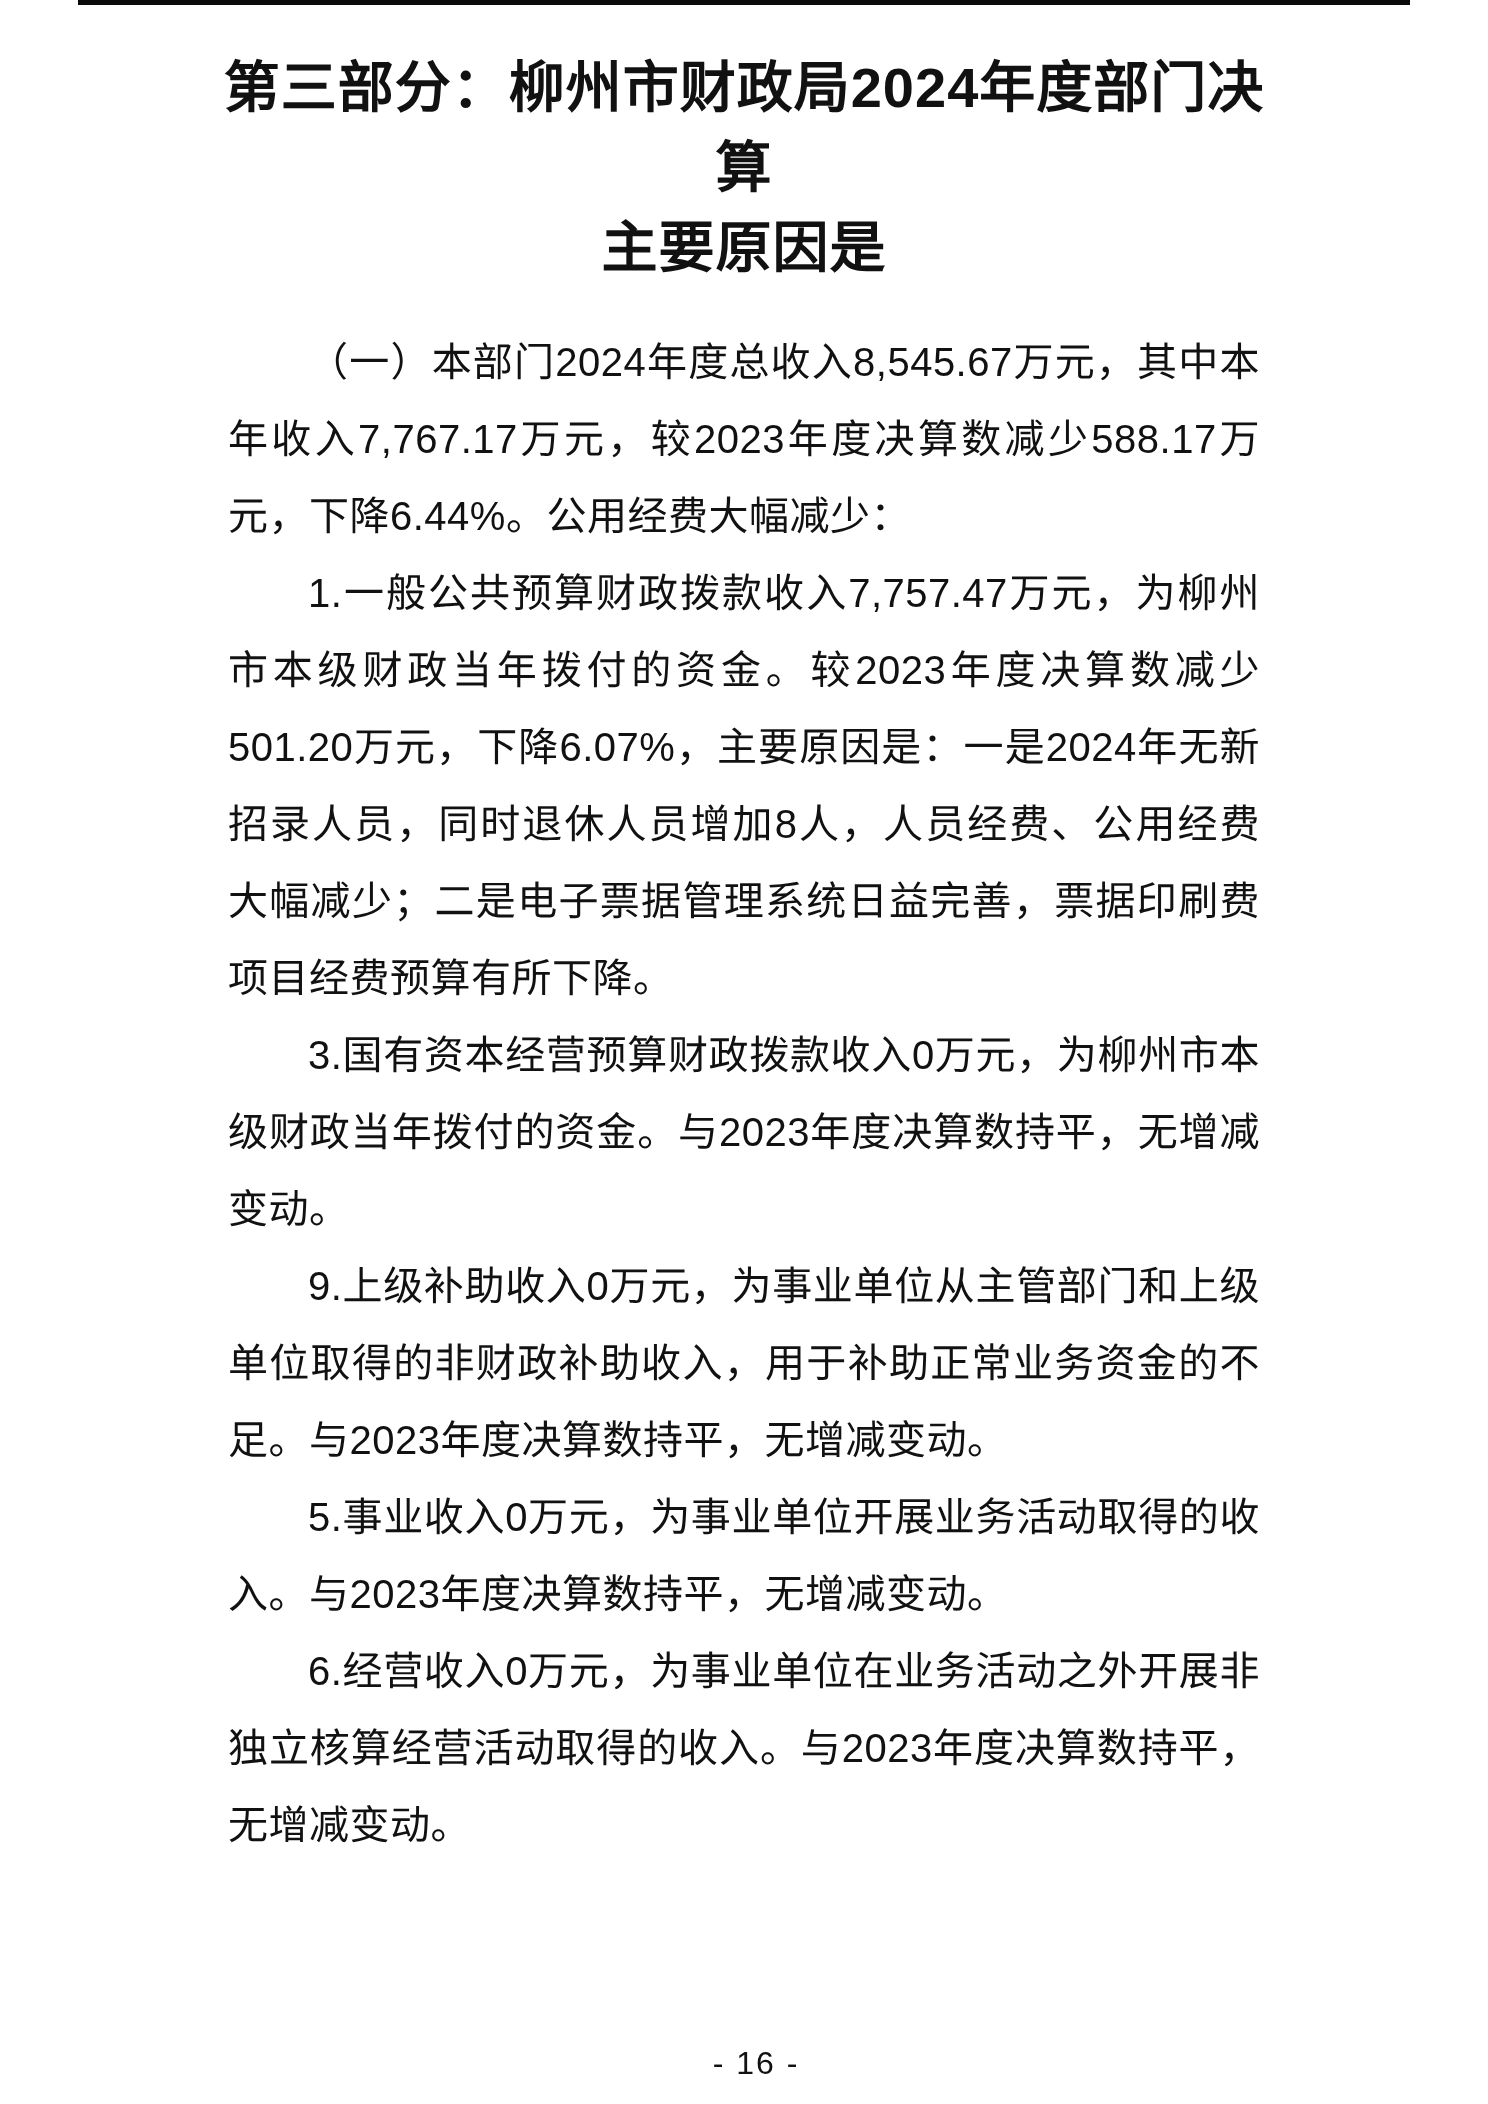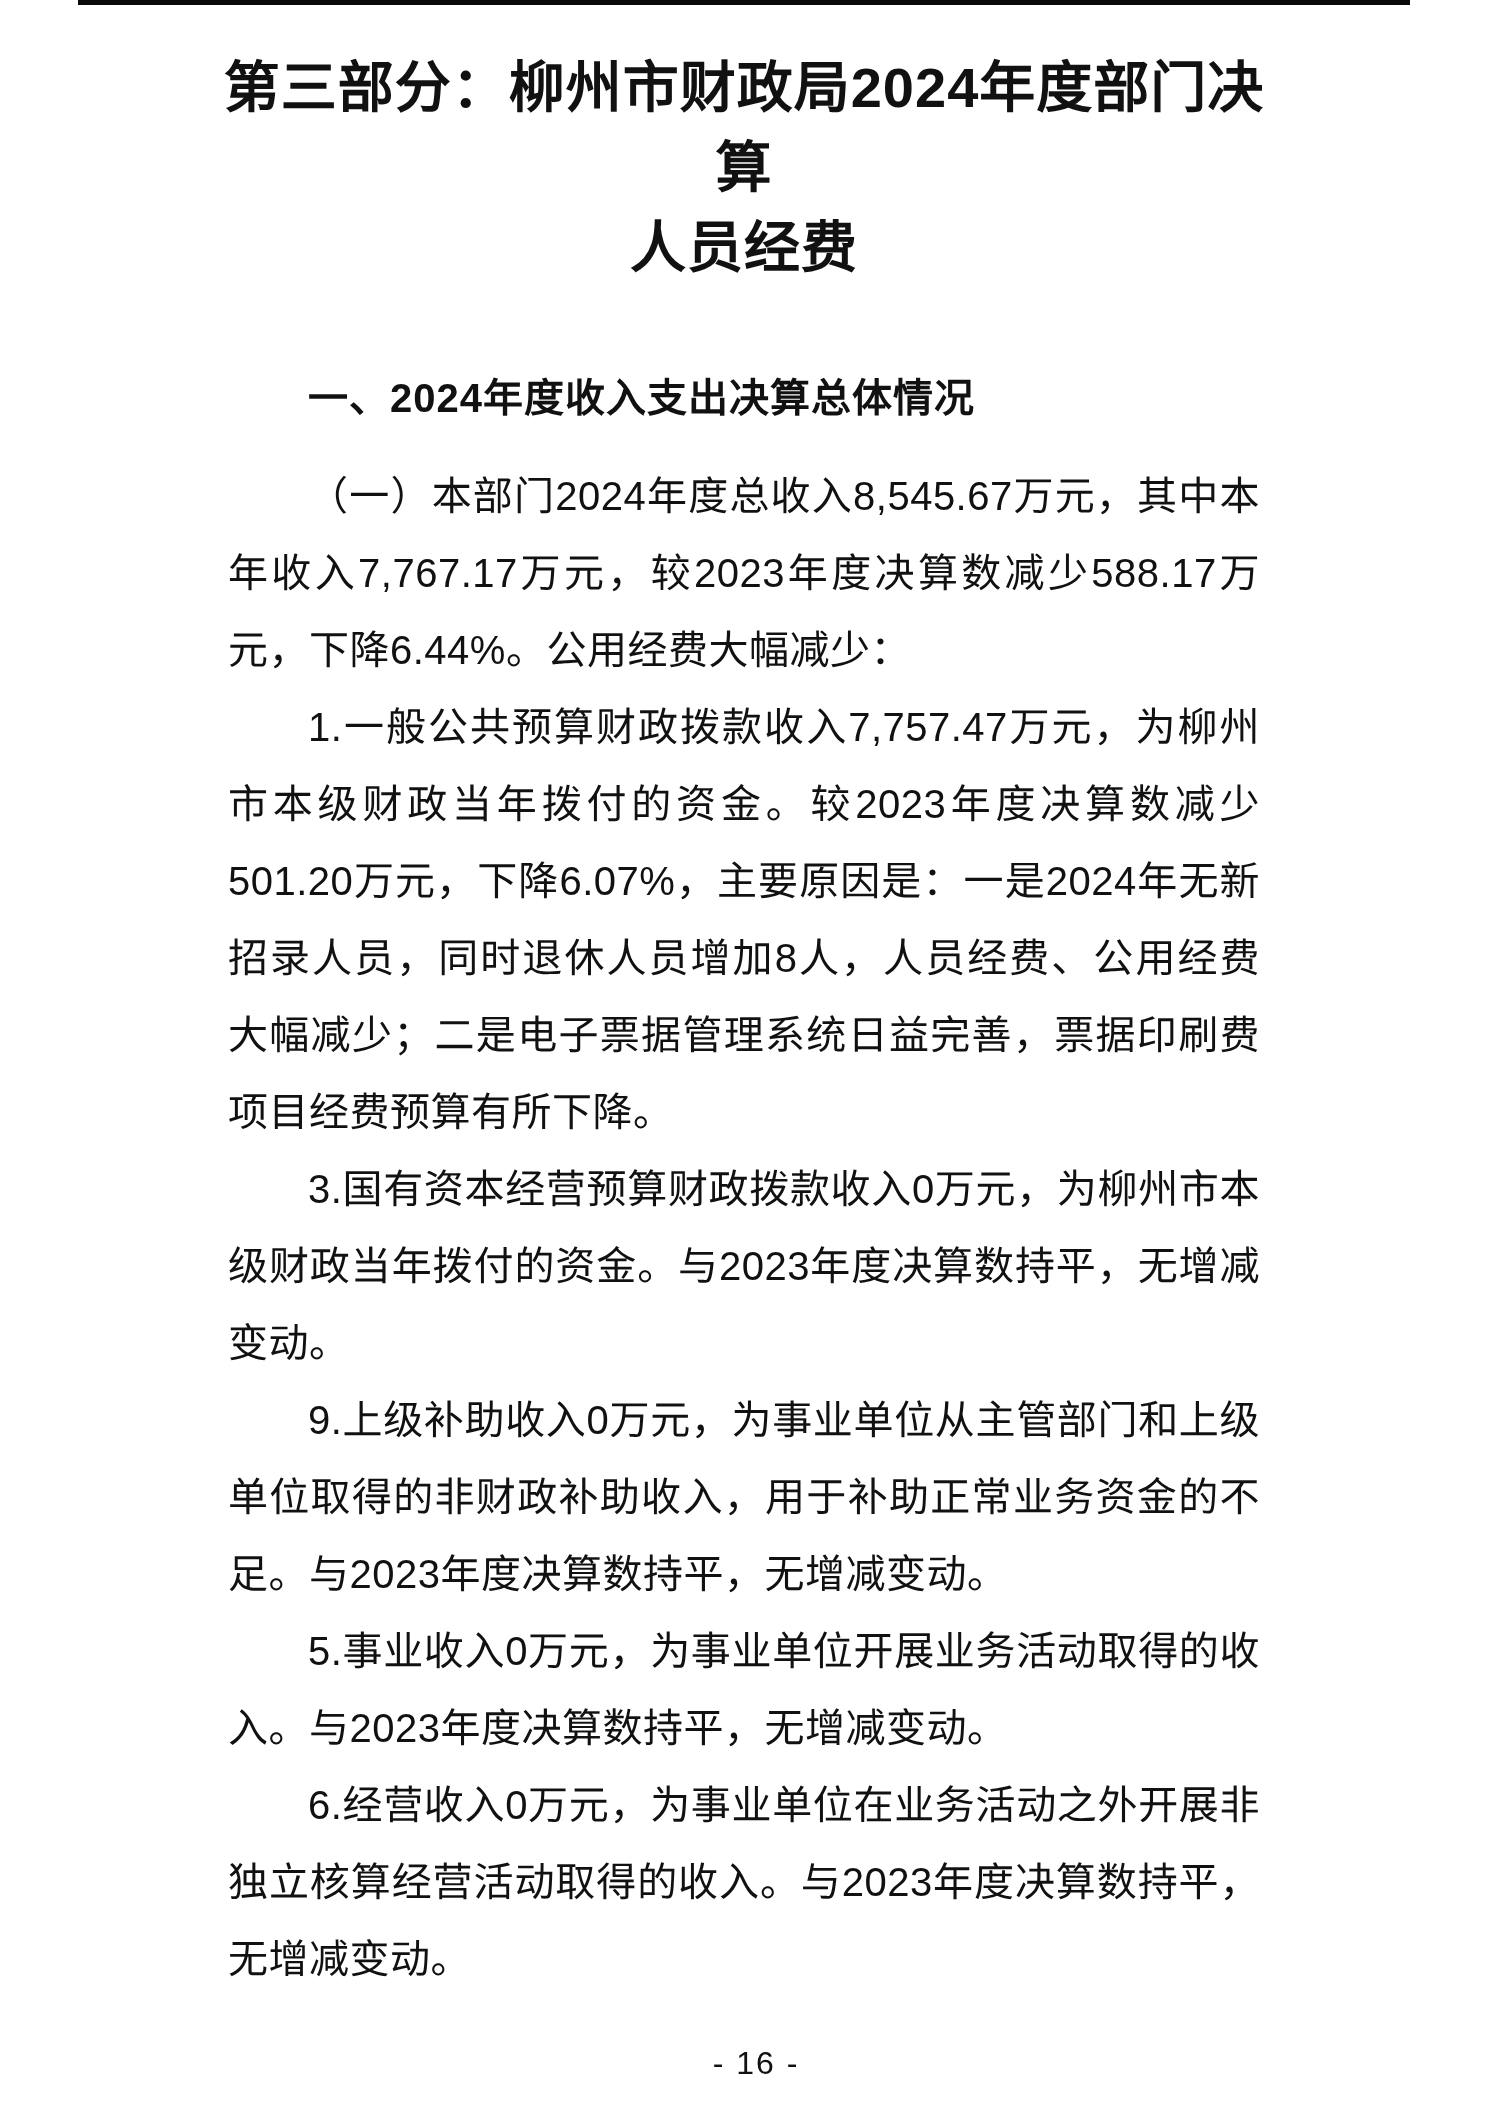--- a/index.html
+++ b/index.html
@@ -69,24 +69,23 @@
   }
 </style>
 </head>
 <body>
 
 <div class="page">
   <div class="top-border"></div>
 
   <h1 class="doc-title">
     <span class="title-line">第三部分：柳州市财政局2024年度部门决算</span>
-    <span class="title-line">人员经费</span>
+    <span class="title-line">主要原因是</span>
   </h1>
 
-  <h2 class="section-heading">一、2024年度收入支出决算总体情况</h2>
 
   <div class="body-text">
     <p>（一）本部门2024年度总收入8,545.67万元，其中本年收入7,767.17万元，较2023年度决算数减少588.17万元，下降6.44%。公用经费大幅减少：</p>
     <p>1.一般公共预算财政拨款收入7,757.47万元，为柳州市本级财政当年拨付的资金。较2023年度决算数减少501.20万元，下降6.07%，主要原因是：一是2024年无新招录人员，同时退休人员增加8人，人员经费、公用经费大幅减少；二是电子票据管理系统日益完善，票据印刷费项目经费预算有所下降。</p>
     <p>3.国有资本经营预算财政拨款收入0万元，为柳州市本级财政当年拨付的资金。与2023年度决算数持平，无增减变动。</p>
     <p>9.上级补助收入0万元，为事业单位从主管部门和上级单位取得的非财政补助收入，用于补助正常业务资金的不足。与2023年度决算数持平，无增减变动。</p>
     <p>5.事业收入0万元，为事业单位开展业务活动取得的收入。与2023年度决算数持平，无增减变动。</p>
     <p>6.经营收入0万元，为事业单位在业务活动之外开展非独立核算经营活动取得的收入。与2023年度决算数持平，无增减变动。</p>
   </div>
 

